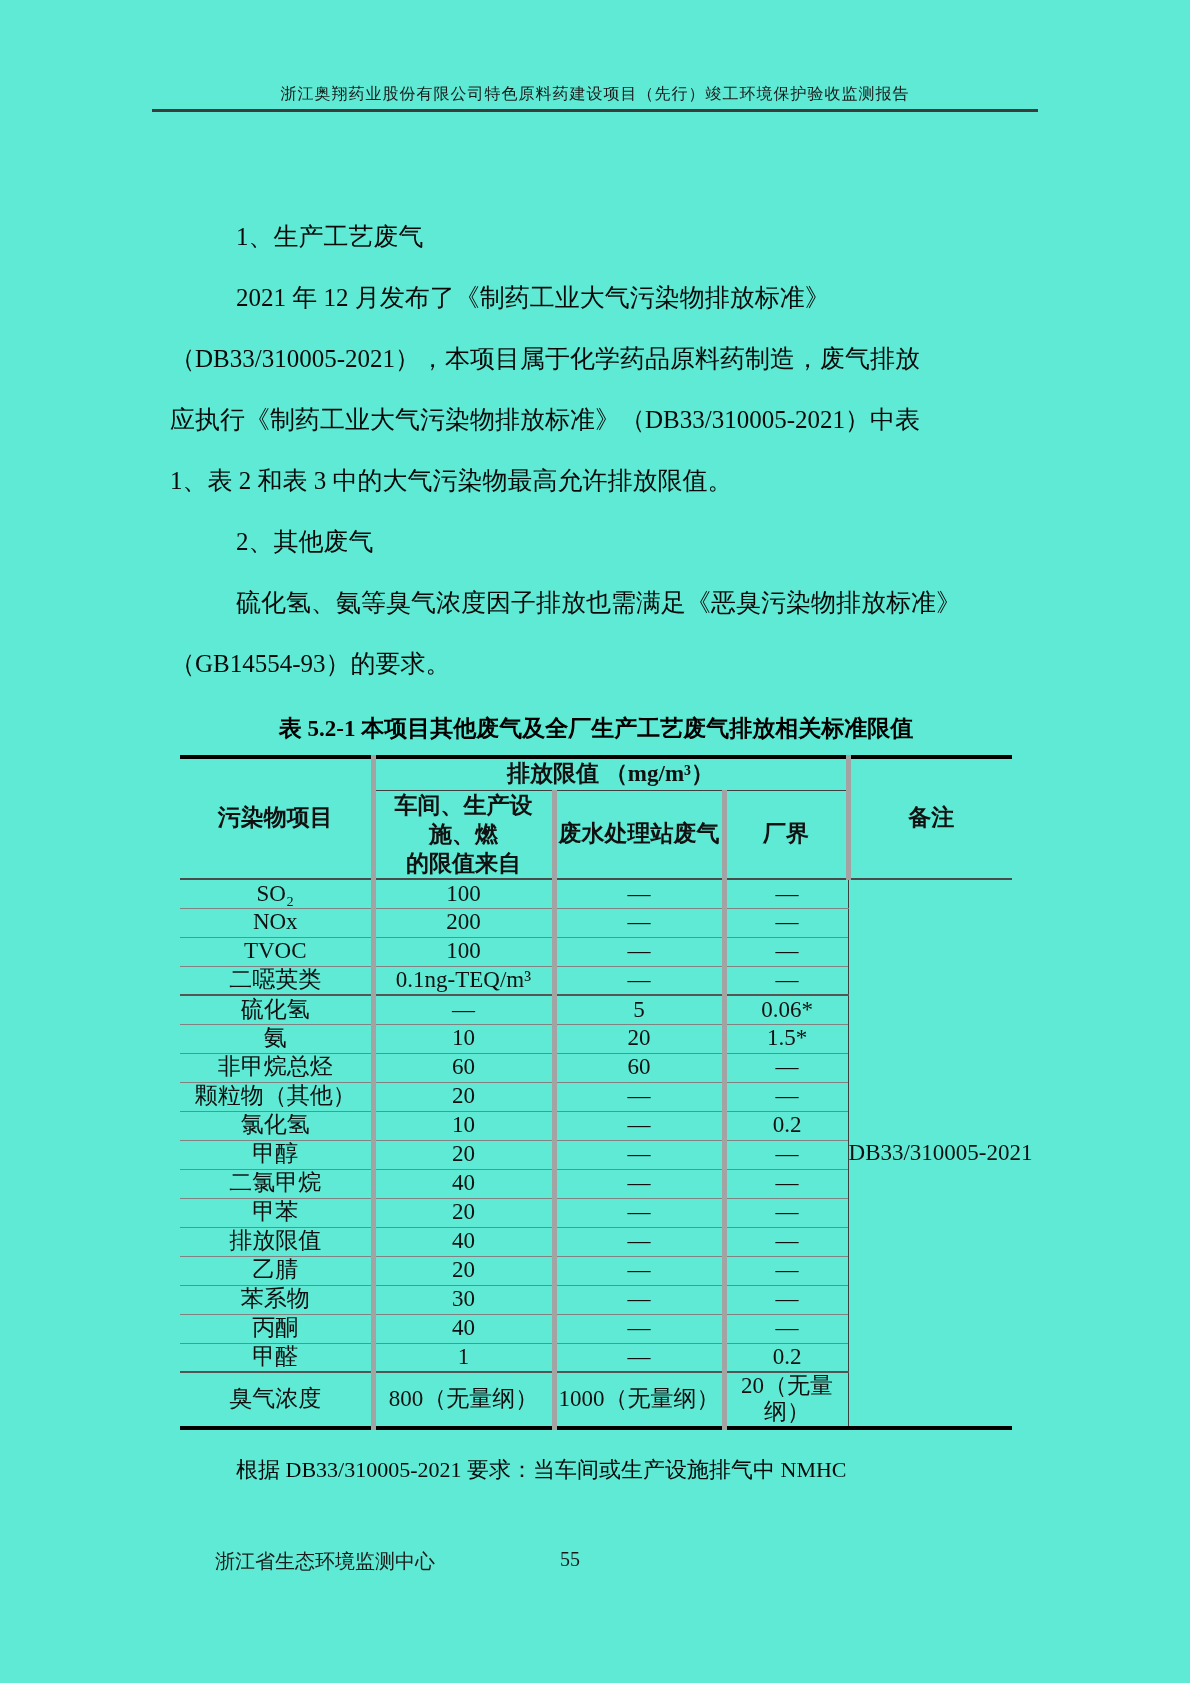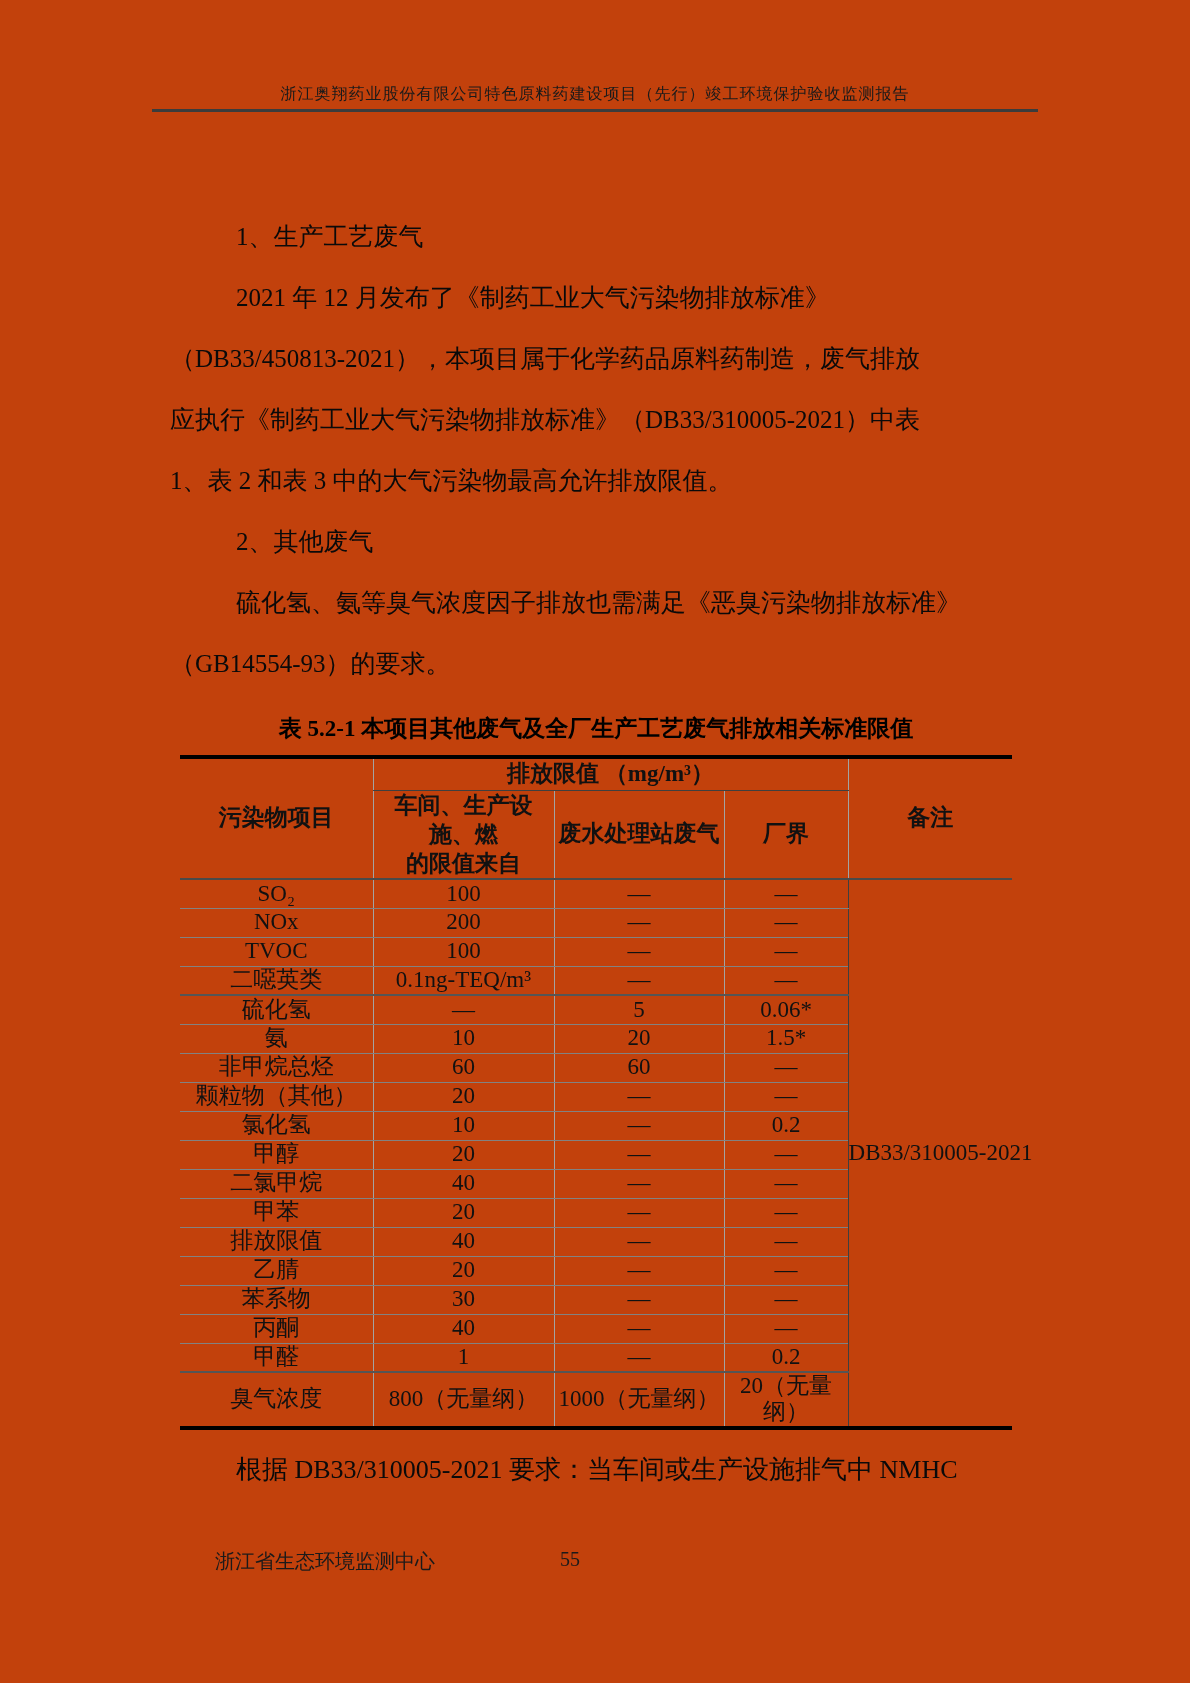--- a/index.html
+++ b/index.html
@@ -1,17 +1,17 @@
 <!DOCTYPE html>
 <html><head>
 <meta charset="utf-8">
 <style>
   html,body{margin:0;padding:0;background:#e8e8e8;}
   .page{
-    position:relative;width:1190px;height:1683px;margin:0 auto;background:#c2410c;
+    position:relative;width:1190px;height:1683px;margin:0 auto;background:#5eead4;
     font-family:"Liberation Serif","DejaVu Serif",serif;color:#0a0a0a;overflow:hidden;
   }
   .doc-header{
     position:absolute;top:84px;left:152px;width:886px;text-align:center;
     font-size:16px;letter-spacing:1px;white-space:nowrap;color:#1a1a1a;
   }
   .doc-header-rule{position:absolute;top:109px;left:152px;width:886px;height:3px;background:#3c3c3c;}
   .section-title{
     position:absolute;top:153px;left:178px;
     font-family:"Liberation Sans","DejaVu Sans",sans-serif;font-weight:bold;
@@ -28,50 +28,50 @@
     position:absolute;top:755px;left:180px;width:832px;
     border-collapse:collapse;table-layout:fixed;
     border-top:4px solid #000;border-bottom:4px solid #000;
   }
   table.std th,table.std td{
     margin:0;padding:0;text-align:center;vertical-align:middle;
     font-size:23px;line-height:1.15;font-weight:normal;color:#111;
   }
   tr.h1row th{height:31px;font-weight:bold;}
   tr.h2row th{height:64px;font-weight:bold;}
-  .vline{border-left:1px solid #a3a3a3;}
+  .vline{border-left:5px solid #a3a3a3;}
   .grpline{border-bottom:1px solid #3f3f3f;}
   .hdrbtm{border-bottom:2px solid #4a4a4a;}
   tr.drow{height:29px;}
   tr.drow td{border-bottom:1px solid #828282;}
   tr.thickrow td{border-bottom:2px solid #555;}
   tr.lastrow td{border-bottom:none;}
   td.remark-cell{
     border-left:1px solid #3f3f3f;border-bottom:none;
     font-size:20px;white-space:nowrap;
   }
   .two-line span{display:block;line-height:29px;}
   .note-line{position:absolute;top:1408px;left:162px;font-size:20px;line-height:28px;white-space:nowrap;color:#111;}
-  .closing{position:absolute;top:1448px;left:170px;width:852px;font-size:26px;line-height:44px;white-space:nowrap;}
+  .closing{position:absolute;top:1448px;left:170px;width:852px;font-size:22px;line-height:44px;white-space:nowrap;}
   .footer-org{position:absolute;top:1548px;left:215px;font-size:20px;color:#1a1a1a;}
   .footer-page{position:absolute;top:1548px;left:520px;width:100px;text-align:center;font-size:20px;color:#1a1a1a;}
 </style>
 </head>
 <body>
 
 <div class="page">
 
   <div class="doc-header">浙江奥翔药业股份有限公司特色原料药建设项目（先行）竣工环境保护验收监测报告</div>
   <div class="doc-header-rule"></div>
 
 
   <div class="body-block">
     <div class="bline indent">1、生产工艺废气</div>
     <div class="bline indent">2021 年 12 月发布了《制药工业大气污染物排放标准》</div>
-    <div class="bline">（DB33/450813-2021），本项目属于化学药品原料药制造，废气排放</div>
+    <div class="bline">（DB33/310005-2021），本项目属于化学药品原料药制造，废气排放</div>
     <div class="bline">应执行《制药工业大气污染物排放标准》（DB33/310005-2021）中表</div>
     <div class="bline">1、表 2 和表 3 中的大气污染物最高允许排放限值。</div>
     <div class="bline indent">2、其他废气</div>
     <div class="bline indent">硫化氢、氨等臭气浓度因子排放也需满足《恶臭污染物排放标准》</div>
     <div class="bline">（GB14554-93）的要求。</div>
   </div>
 
   <div class="table-title">表 5.2-1  本项目其他废气及全厂生产工艺废气排放相关标准限值</div>
 
   <table class="std">

